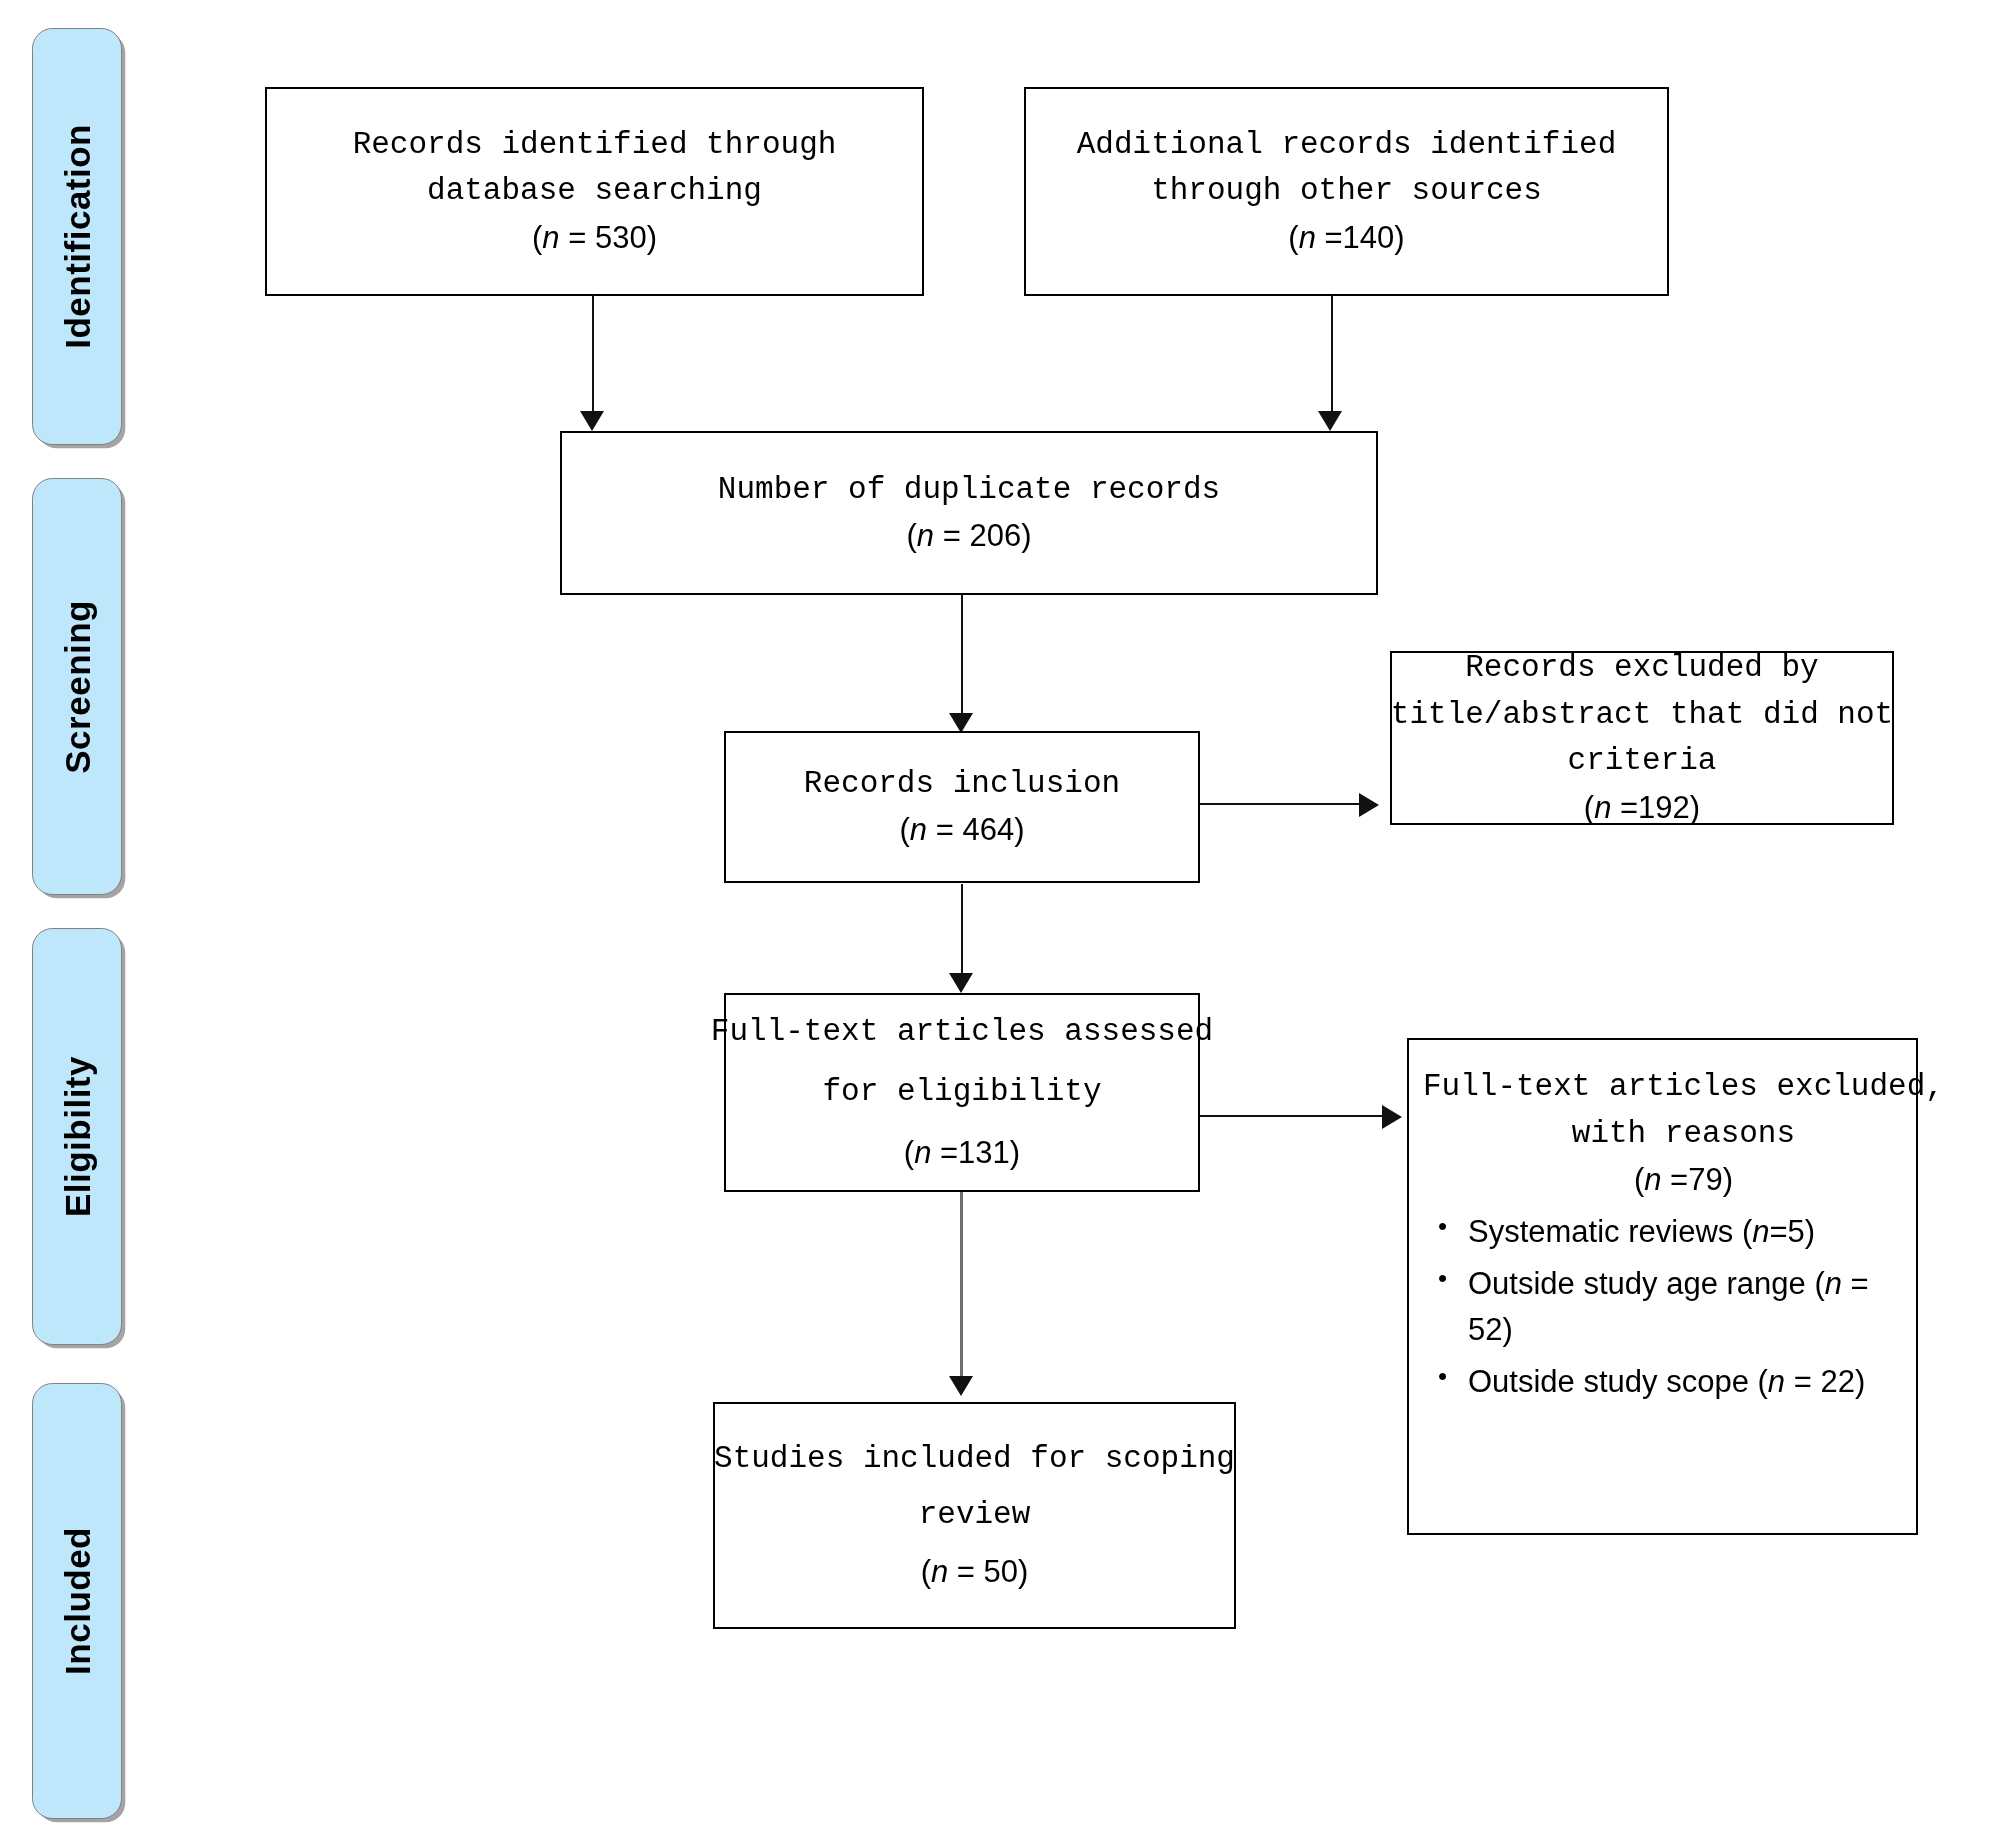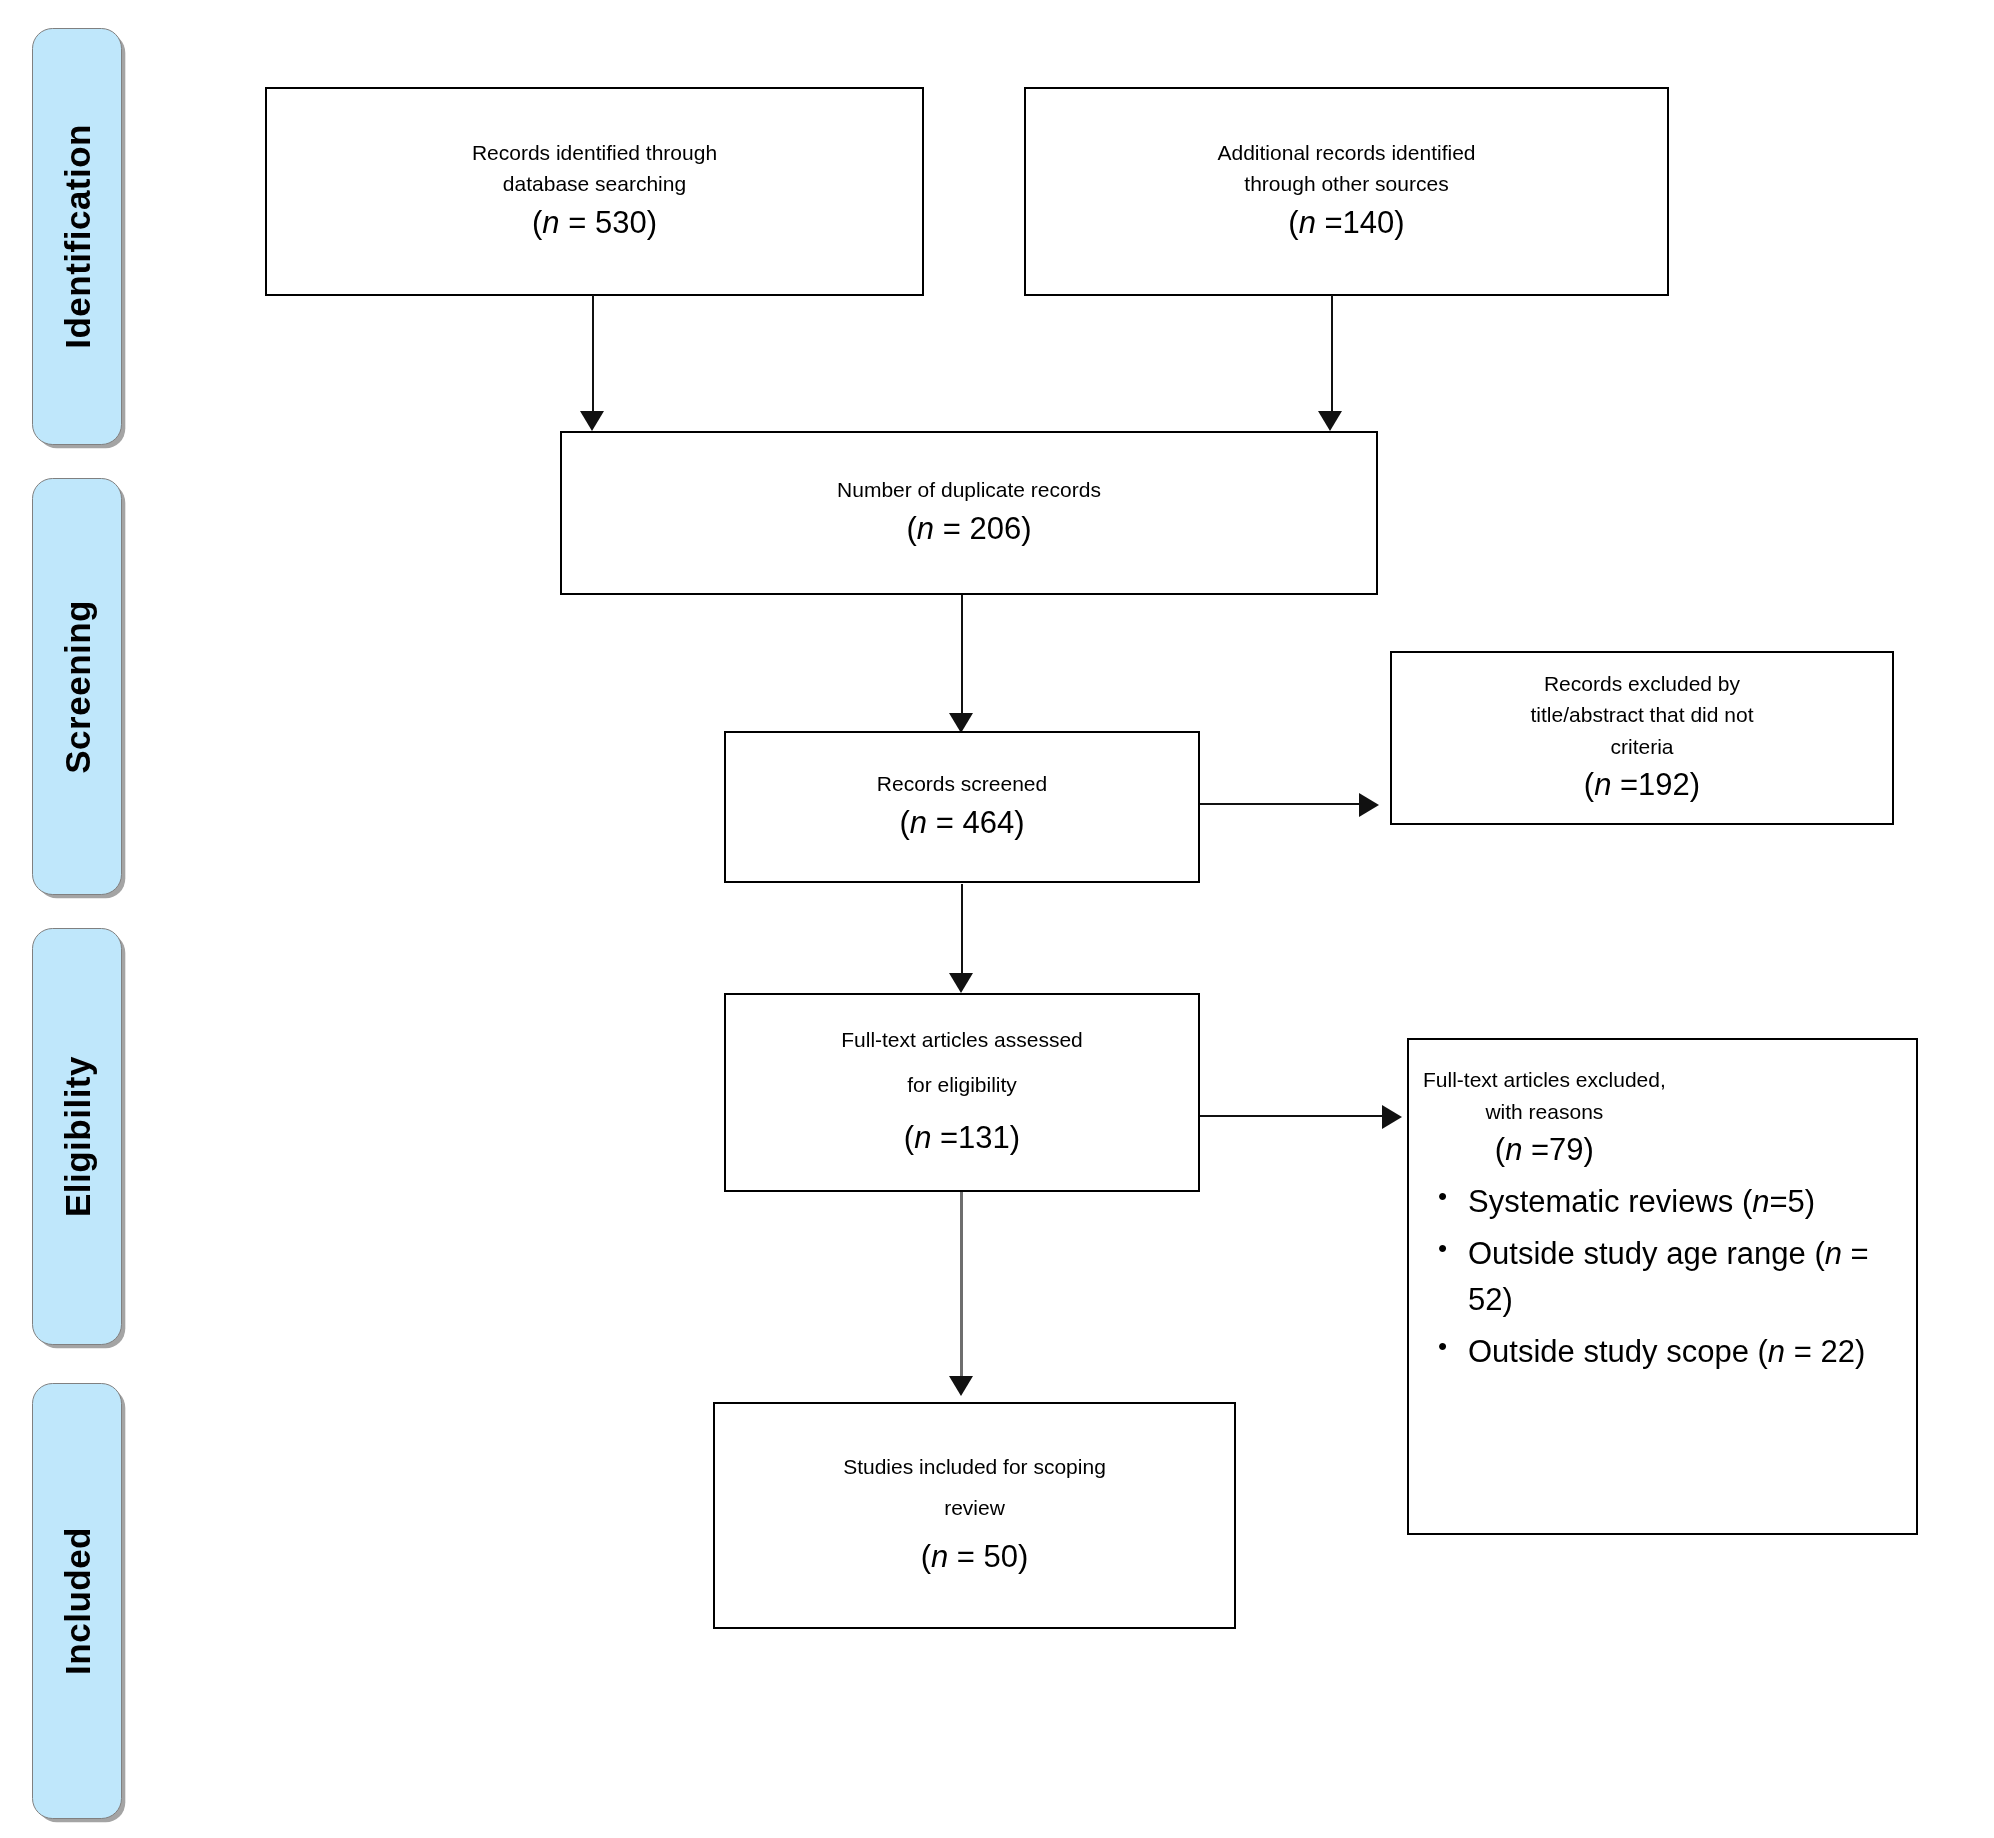--- a/index.html
+++ b/index.html
@@ -48,24 +48,25 @@
     background: #ffffff;
     border: 2.8px solid #000000;
     display: flex;
     flex-direction: column;
     align-items: center;
     justify-content: center;
     text-align: center;
     padding: 6.6px 12.2px;
   }
   .flow-box .line {
-    font-size: 21px;
+    font-size: 31px;
     line-height: 1.50;
     color: #000000;
     white-space: nowrap;
+    font-family: Liberation Mono, monospace;
   }
   .flow-box .nline { font-size: 31px; line-height: 1.50; }
   .ital { font-style: italic; }
 
   
   .flow-box.listbox {
     justify-content: flex-start;
     align-items: flex-start;
     padding: 24.4px 14px 14px 14px;
   }
@@ -161,21 +162,21 @@
 
   <div class="flow-box" style="left:560px; top:431px; width:818px; height:164px;">
     <div class="line">Number of duplicate records</div>
     <div class="nline"><span>(</span><span class="ital">n</span><span> = 206)</span></div>
   </div>
 
   <div class="vline" style="left:961px; top:595px; height:120px;"></div>
   <div class="arrow-down" style="left:949px; top:713px;"></div>
 
   <div class="flow-box" style="left:724px; top:731px; width:476px; height:152px;">
-    <div class="line">Records screened</div>
+    <div class="line">Records inclusion</div>
     <div class="nline"><span>(</span><span class="ital">n</span><span> = 464)</span></div>
   </div>
 
   <div class="hline" style="left:1200px; top:803px; width:159px;"></div>
   <div class="arrow-right" style="left:1359px; top:793px;"></div>
 
   <div class="flow-box" style="left:1390px; top:651px; width:504px; height:174px;">
     <div class="line">Records excluded by</div>
     <div class="line">title/abstract that did not</div>
     <div class="line">criteria</div>

